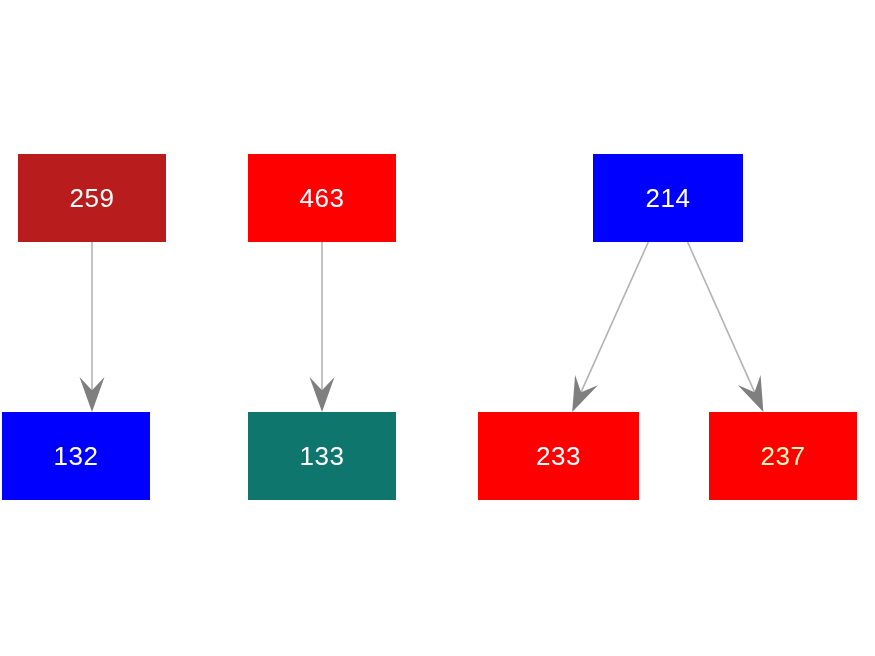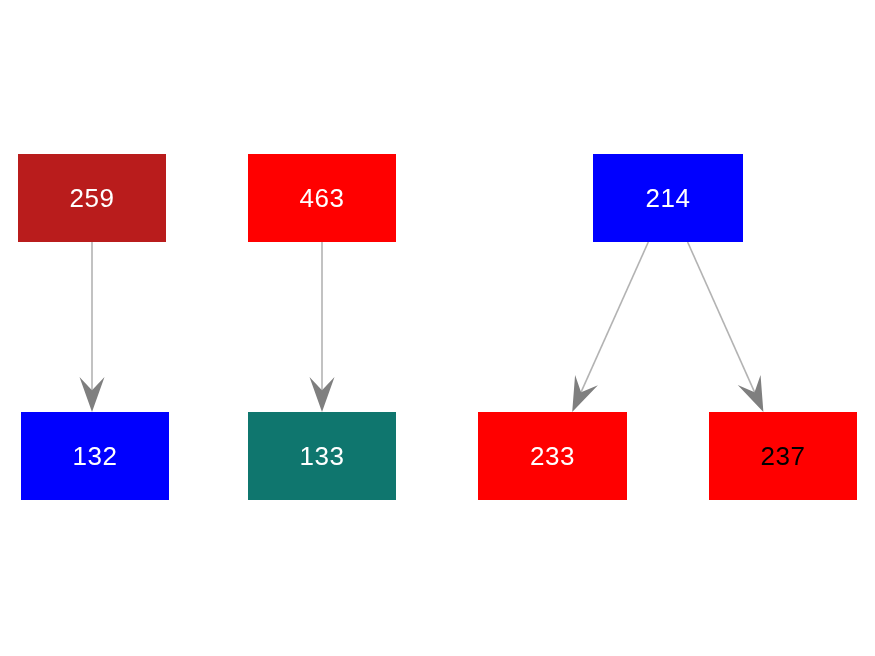--- a/index.html
+++ b/index.html
@@ -55,26 +55,26 @@
   <div id="node-layer">
       <div class="node" style="left: 18px; top: 154px; width: 148px; height: 88px; background: #b91c1c;">
         <span class="label" style="color: rgb(255, 255, 255); font-size: 26px;">259</span>
       </div>
       <div class="node" style="left: 248px; top: 154px; width: 148px; height: 88px; background: rgb(255, 0, 0);">
         <span class="label" style="color: rgb(255, 255, 255); font-size: 26px;">463</span>
       </div>
       <div class="node" style="left: 593px; top: 154px; width: 150px; height: 88px; background: rgb(0, 0, 255);">
         <span class="label" style="color: rgb(255, 255, 255); font-size: 26px;">214</span>
       </div>
-      <div class="node" style="left: 21px; top: 412px; width: 148px; height: 88px; background: rgb(0, 0, 255);">
+      <div class="node" style="left: 2px; top: 412px; width: 148px; height: 88px; background: rgb(0, 0, 255);">
         <span class="label" style="color: rgb(255, 255, 255); font-size: 26px;">132</span>
       </div>
       <div class="node" style="left: 248px; top: 412px; width: 148px; height: 88px; background: #0f766e;">
         <span class="label" style="color: rgb(255, 255, 255); font-size: 26px;">133</span>
       </div>
-      <div class="node" style="left: 478px; top: 412px; width: 149px; height: 88px; background: rgb(255, 0, 0);">
+      <div class="node" style="left: 478px; top: 412px; width: 161px; height: 88px; background: rgb(255, 0, 0);">
         <span class="label" style="color: rgb(255, 255, 255); font-size: 26px;">233</span>
       </div>
       <div class="node" style="left: 709px; top: 412px; width: 148px; height: 88px; background: rgb(255, 0, 0);">
-        <span class="label" style="color: #000000; font-size: 26px;">237</span>
+        <span class="label" style="color: #fef9c3; font-size: 26px;">237</span>
       </div>
     </div>
 </div>
 
 </body></html>

